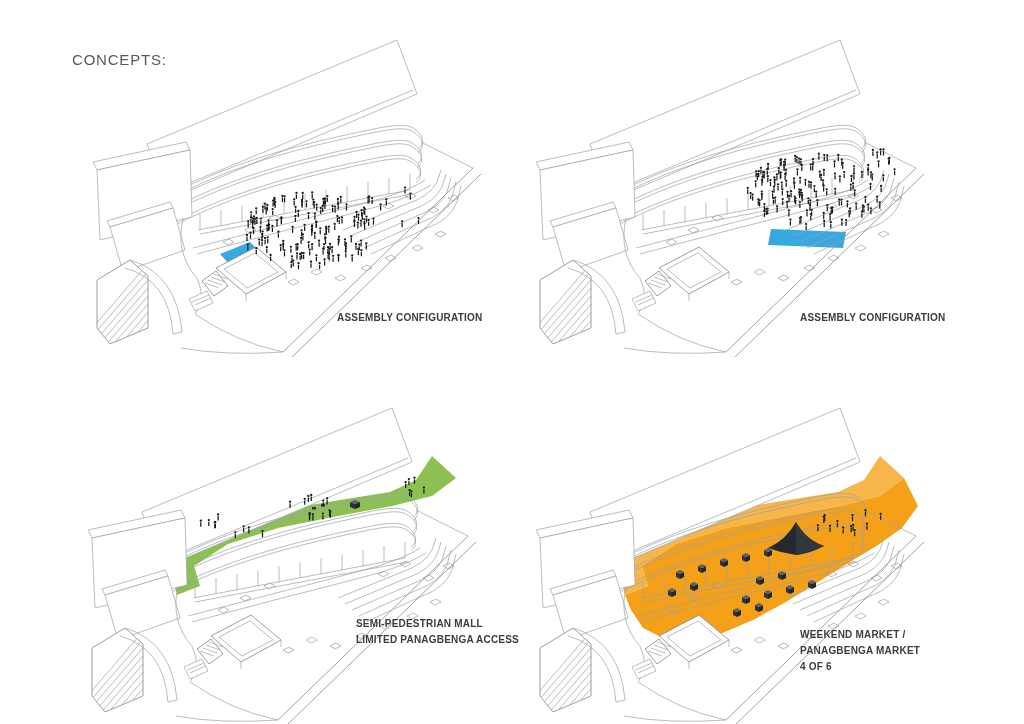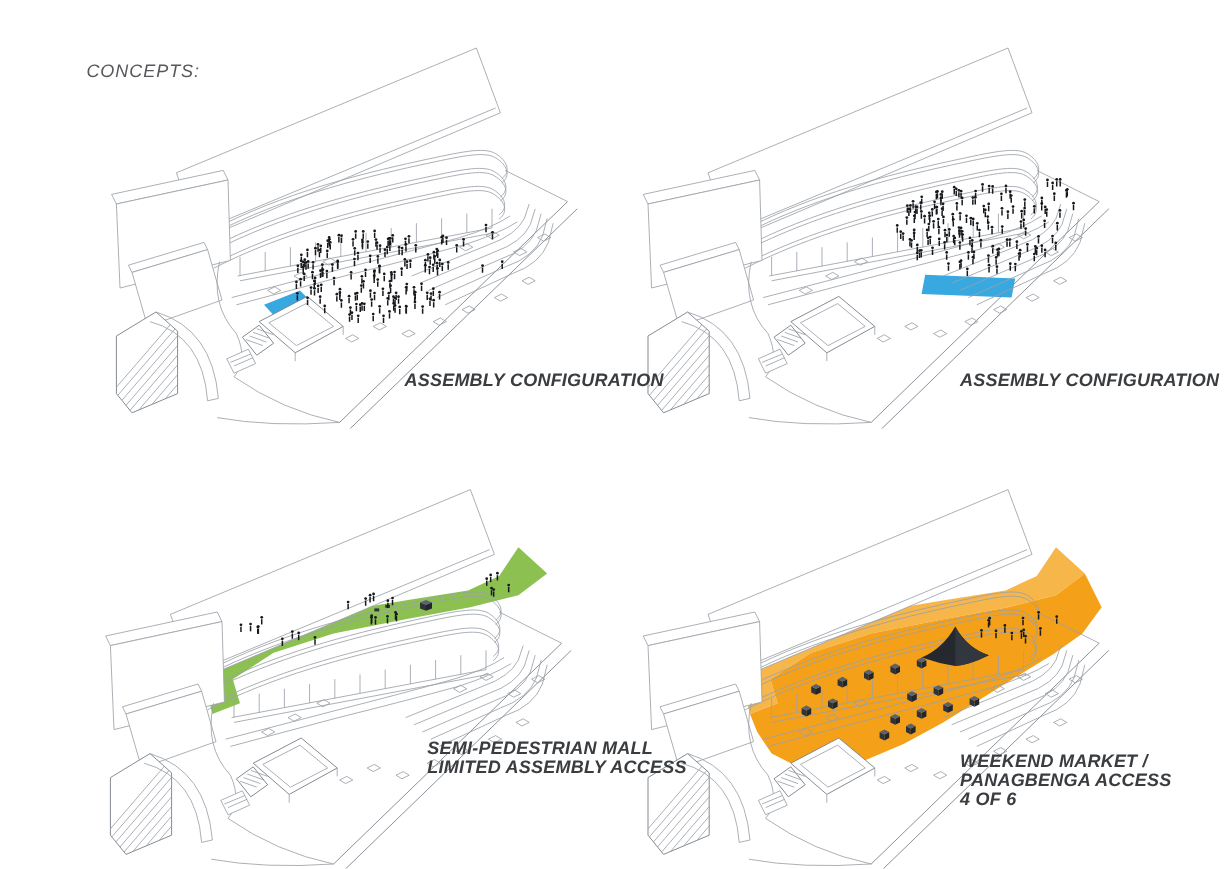--- a/index.html
+++ b/index.html
@@ -1,21 +1,21 @@
 <!DOCTYPE html>
 <html><head>
 <meta charset="utf-8">
 <style>
   html,body{margin:0;padding:0;background:#fff;}
   #board{position:relative;width:1024px;height:724px;background:#ffffff;overflow:hidden;
-         font-family:"Liberation Sans", sans-serif;font-style:italic;}
+         font-family:"Liberation Sans", sans-serif;}
   .page-title{position:absolute;left:72px;top:51px;font-size:15px;letter-spacing:.8px;
               color:#56585b;font-weight:400;}
   .panel-svg{position:absolute;}
-  .caption{position:absolute;font-size:15px;font-weight:700;line-height:16px;
+  .caption{position:absolute;font-size:10px;font-weight:700;line-height:16px;
            color:#3a3d40;letter-spacing:.2px;white-space:nowrap;}
   .caption .sheet-no{display:block;white-space:nowrap;}
   svg{display:block;}
   .lw{stroke:#9ba1a8;stroke-width:.7;fill:none;}
   .lwd{stroke:#868c93;stroke-width:.8;fill:none;}
   .wfill{fill:#ffffff;stroke:#9ba1a8;stroke-width:.7;}
   .wfilld{fill:#ffffff;stroke:#80868d;stroke-width:.8;}
 </style>
 </head>
 <body>
@@ -1624,21 +1624,21 @@
   </svg>
 
   <div class="caption" style="left:337px;top:310px">
     <span>ASSEMBLY CONFIGURATION</span>
   </div>
   <div class="caption" style="left:800px;top:310px">
     <span>ASSEMBLY CONFIGURATION</span>
   </div>
   <div class="caption" style="left:356px;top:616px">
     <span>SEMI-PEDESTRIAN MALL</span><br>
-    <span>LIMITED ASSEMBLY ACCESS</span>
+    <span>LIMITED PANAGBENGA ACCESS</span>
   </div>
   <div class="caption" style="left:800px;top:627px;width:130px">
     <span>WEEKEND MARKET /</span><br>
-    <span>PANAGBENGA ACCESS</span>
+    <span>PANAGBENGA MARKET</span>
     <span class="sheet-no">4 OF 6</span>
   </div>
 
 </div>
 
 </body></html>

